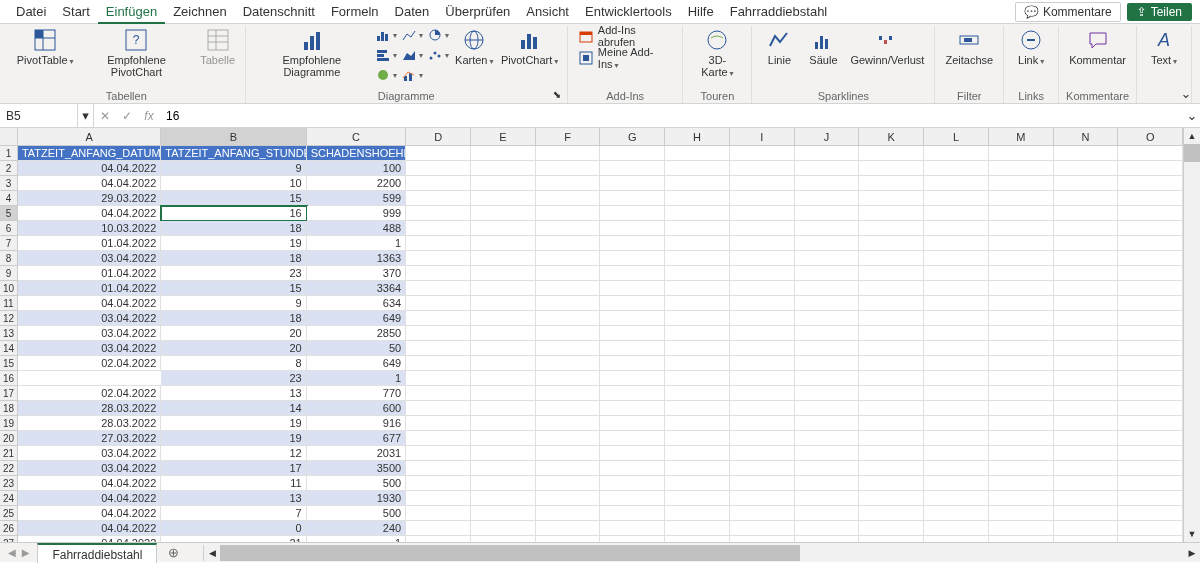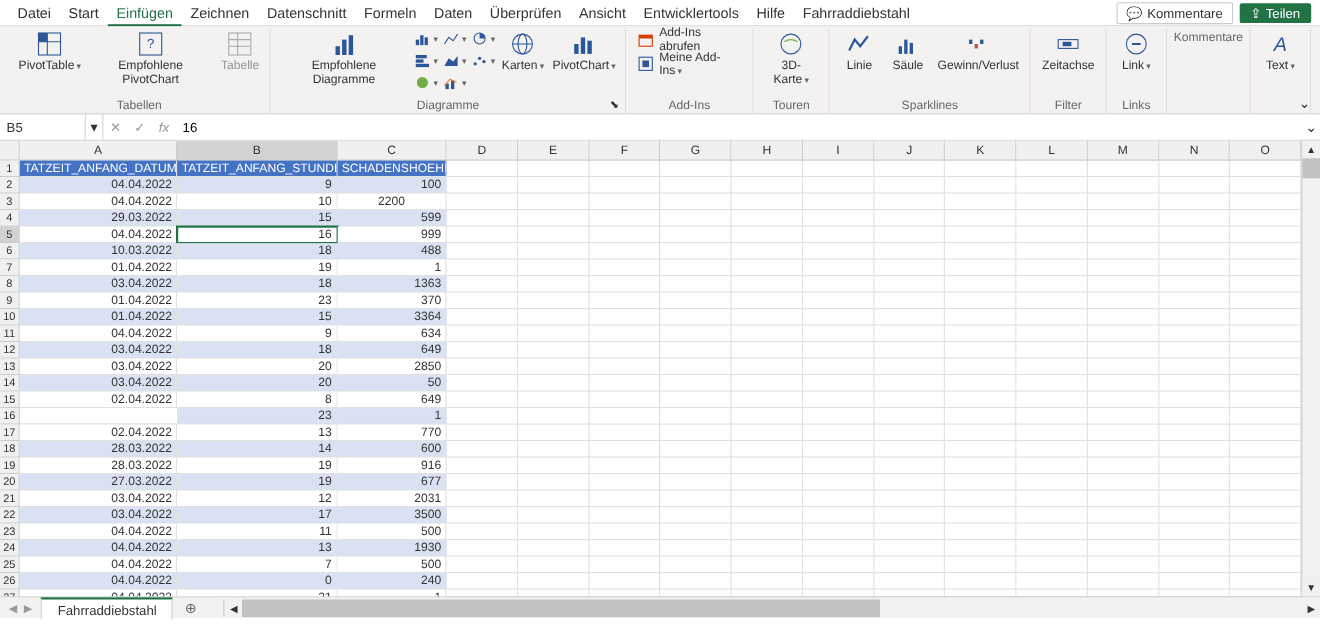--- a/index.html
+++ b/index.html
@@ -332,20 +332,30 @@
               <path d="M8 12 L16 12" stroke="#2b579a" stroke-width="2"></path>
             </svg>
           </span>
         <span class="label dd-arrow">Link</span>
       </div>
     </div>
     <div class="ribbon-group-label">Links</div>
   </div>
 
   <div class="ribbon-group">
+    <div class="ribbon-group-items">
+      <div class="ribbon-btn">
+        <span class="icon">
+            <svg width="24" height="24">
+              <path d="M4 5 H20 V16 H10 L6 20 V16 H4 Z" fill="none" stroke="#7030a0"></path>
+            </svg>
+          </span>
+        <span class="label">Kommentar</span>
+      </div>
+    </div>
     <div class="ribbon-group-label">Kommentare</div>
   </div>
 
   <div class="ribbon-group">
     <div class="ribbon-group-items">
       <div class="ribbon-btn">
         <span class="icon">
             <svg width="24" height="24">
               <text x="12" y="18" font-size="18" text-anchor="middle" fill="#2b579a" font-style="italic">A</text>
             </svg>
@@ -431,21 +441,21 @@
           <div class="cell" style="width: 65px;"></div>
           <div class="cell" style="width: 65px;"></div>
           <div class="cell" style="width: 65px;"></div>
           <div class="cell" style="width: 65px;"></div>
           <div class="cell" style="width: 65px;"></div>
         </div>
         <div class="row">
           <div class="row-h">3</div>
           <div class="cell right tbl-band-b" style="width: 144px;">04.04.2022</div>
           <div class="cell right tbl-band-b" style="width: 146px;">10</div>
-          <div class="cell right tbl-band-b" style="width: 100px; text-align: center;">2200</div>
+          <div class="cell right tbl-band-b" style="width: 100px;">2200</div>
           <div class="cell" style="width: 65px;"></div>
           <div class="cell" style="width: 65px;"></div>
           <div class="cell" style="width: 65px;"></div>
           <div class="cell" style="width: 65px;"></div>
           <div class="cell" style="width: 65px;"></div>
           <div class="cell" style="width: 65px;"></div>
           <div class="cell" style="width: 65px;"></div>
           <div class="cell" style="width: 65px;"></div>
           <div class="cell" style="width: 65px;"></div>
           <div class="cell" style="width: 65px;"></div>

